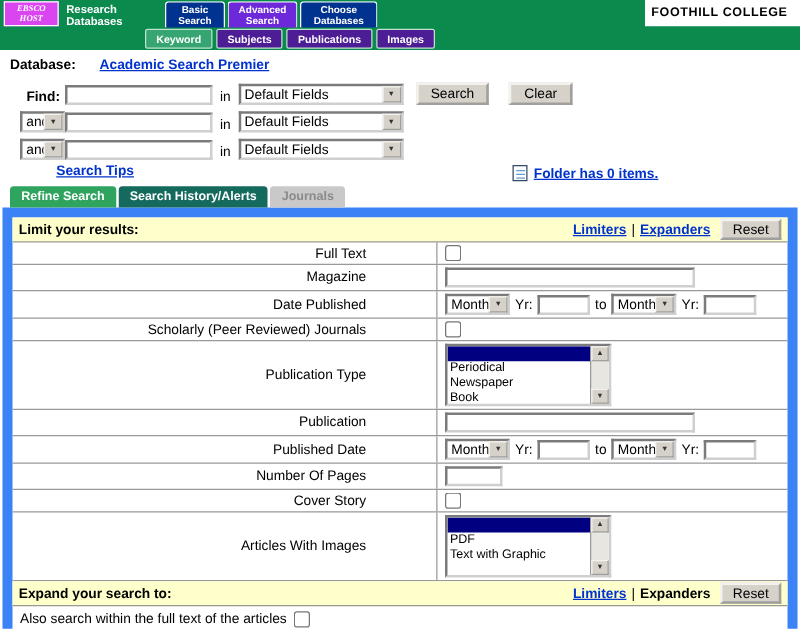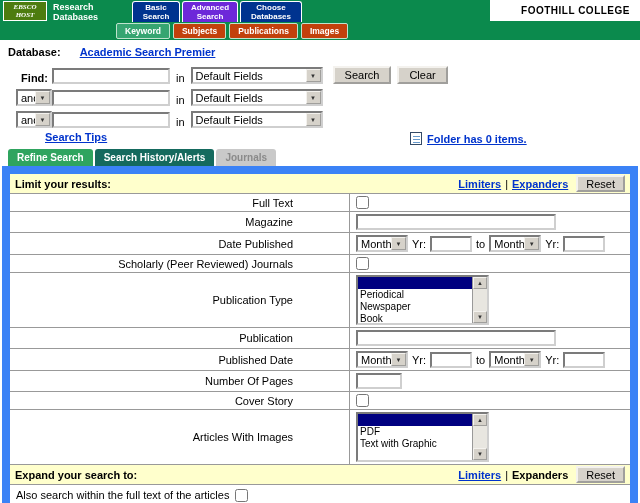--- a/index.html
+++ b/index.html
@@ -3,56 +3,56 @@
 <meta charset="utf-8">
 <style>
   *{margin:0;padding:0;box-sizing:border-box}
   html,body{width:640px;height:503px;overflow:hidden}
   body{font-family:"Liberation Sans",sans-serif;font-size:11px;color:#000;background:#fff}
   .link{color:#0033cc;text-decoration:underline;font-weight:bold;cursor:pointer}
   .boldtxt{font-weight:bold}
 
   
   .topbar{position:relative;height:40px;background:#0b8a4d}
-  .logo{position:absolute;left:3px;top:1px;width:44px;height:20px;background:#4d7c0f;border:1px solid #fff;
+  .logo{position:absolute;left:3px;top:1px;width:44px;height:20px;background:#d946ef;border:1px solid #fff;
         color:#fff;display:flex;flex-direction:column;align-items:center;justify-content:center;
         font-weight:bold;font-style:italic;font-size:7px;line-height:8px;font-family:"Liberation Serif",serif}
   .brand{position:absolute;left:53px;top:2px;color:#fff;font-size:9px;line-height:10px;font-weight:bold}
   .maintabs{position:absolute;left:132px;top:1px;display:flex;gap:2px;align-items:flex-end}
   .mtab{height:21px;border:1px solid #fff;border-bottom:none;border-radius:3px 3px 0 0;color:#fff;
         font-size:8px;line-height:9px;font-weight:bold;text-align:center;
         display:flex;align-items:center;justify-content:center;padding:0 3px;cursor:pointer}
   .mtab.blue{background:#00338f}
   .mtab.green{background:#6d28d9}
   .mw46{width:48px}.mw56{width:56px}.mw60{width:62px}
   .subtabs{position:absolute;left:116px;top:23px;display:flex;gap:3px}
-  .stab{background:#c2410c;border:1px solid #bfe3cd;color:#fff;font-size:8.5px;font-weight:bold;
+  .stab{background:#4c1d95;border:1px solid #bfe3cd;color:#fff;font-size:8.5px;font-weight:bold;
         padding:2px 8px;border-radius:2px;cursor:pointer}
   .stab.active{background:#36a571}
-  .inst{position:absolute;top:0;right:0;width:150px;height:21px;background:#fff;display:flex;
+  .inst{position:absolute;top:0;right:0;width:124px;height:21px;background:#fff;display:flex;
         align-items:center;justify-content:flex-end;padding-right:10px;font-size:10px;font-weight:bold;letter-spacing:.5px}
 
   
   .dbline{padding:6px 0 2px 8px}
   .dblabel{font-weight:bold;margin-right:16px}
 
   
   .sform{position:relative;padding-top:4px}
   .srow{display:flex;align-items:flex-end;margin:0 0 2px 16px;height:20px}
   .flabel{width:32px;text-align:right;font-weight:bold;margin-right:4px}
   .ti{height:16px;border:2px inset #cfcfcf;background:#fff;font:11px "Liberation Sans",sans-serif;padding:0 2px}
   .w118{width:118px}.w200{width:200px}.w46{width:46px}.w42{width:42px}
   .inlbl{margin:0 6px}
   .fsel{display:inline-flex;align-items:stretch;height:17px;border:2px inset #cfcfcf;background:#fff;cursor:default}
   .fsel-text{display:flex;align-items:center;padding:0 3px;flex:1;white-space:nowrap;overflow:hidden}
   .fsel-btn{width:15px;background:#d6d2ca;border:1px outset #f4f2ee;display:flex;align-items:center;justify-content:center;font-size:6px;color:#333}
   .selw132{width:132px}.selw36{width:36px}.selw52{width:52px}
   .btn{background:#d6d2ca;border:2px outset #f4f2ee;font:11px "Liberation Sans",sans-serif;padding:1px 10px;cursor:pointer}
   .searchbtn{margin-left:10px}
-  .clearbtn{margin-left:6px}
+  .clearbtn{margin-left:16px}
   .tipsrow{margin:3px 0 6px 45px}
   .folderline{position:absolute;left:410px;top:72px;display:flex;align-items:center;gap:5px}
   .folder-icon{width:12px;height:13px;background:#fff;border:1px solid #334a66;position:relative}
   .folder-icon::before{content:"";position:absolute;left:2px;top:3px;width:7px;height:1px;background:#6699cc;
         box-shadow:0 3px 0 #6699cc,0 6px 0 #6699cc}
 
   
   .vtabs{display:flex;gap:2px;margin:2px 0 0 8px;align-items:flex-end}
   .vtab{border-radius:3px 3px 0 0;padding:3px 9px;font-size:10px;font-weight:bold;color:#fff;cursor:pointer}
   .vtab.active{background:#2fa45f}

